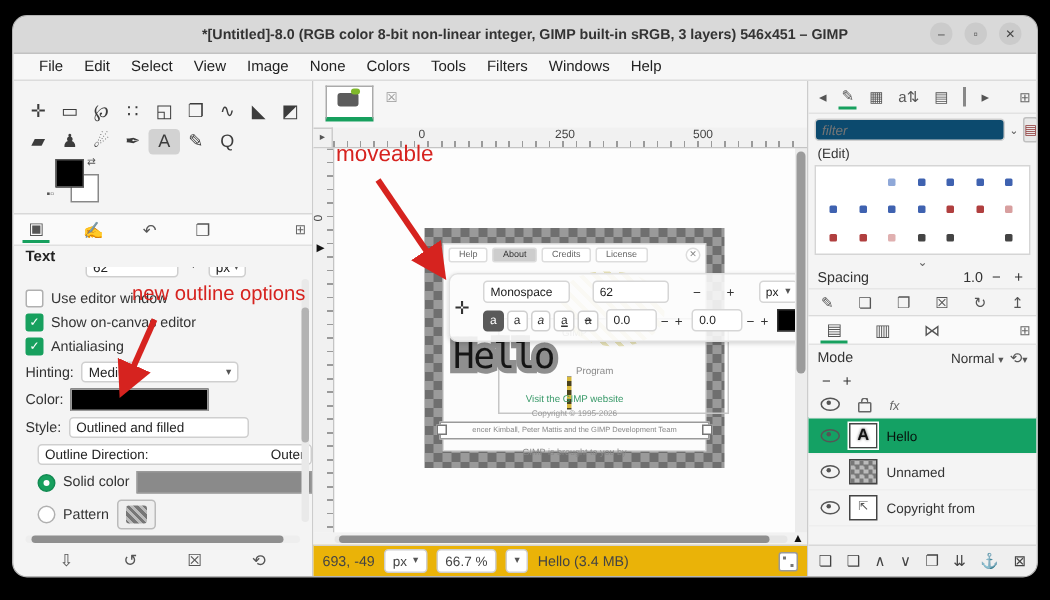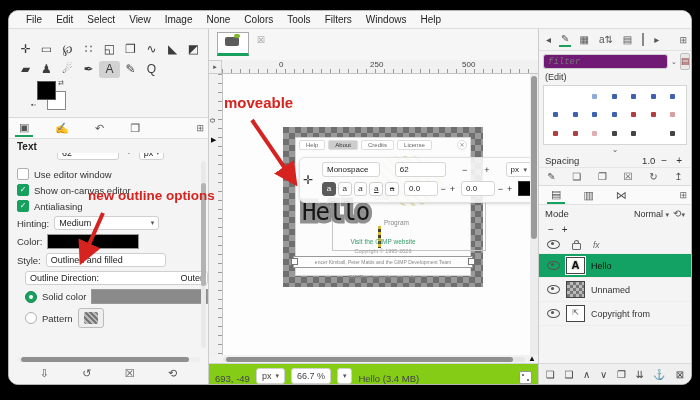--- a/index.html
+++ b/index.html
@@ -114,33 +114,33 @@
   .fmtbtn.un{text-decoration:underline;}
   .fmtbtn.st{text-decoration:line-through;}
   .tt-num{width:24px;margin-left:3px;}
   .tt-color{width:12px;height:13px;background:#000;border:1px solid #333;margin-left:3px;}
   .vscroll{width:8px;background:#ececec;position:relative;}
   .vscroll .thumb{position:absolute;left:1px;right:1px;top:2px;height:58%;background:#9b9b9b;border-radius:3px;}
   .hscrollrow{height:8px;display:flex;align-items:center;flex:0 0 auto;background:#f2f2f2;position:relative;}
   .hscroll{flex:1;height:5px;margin:0 3px 0 14px;background:#e6e6e6;border-radius:3px;position:relative;}
   .hscroll .thumb{position:absolute;left:1%;width:95%;top:0;bottom:0;background:#8f8f8f;border-radius:3px;}
   .navtri{font-size:8px;color:#111;margin-right:2px;line-height:8px;}
-  .statusbar{height:20px;border-top:1px solid #d3d3d3;background:#84cc16;display:flex;align-items:flex-end;padding:0 6px;gap:6px;font-size:9.5px;color:#444;flex:0 0 auto;}
+  .statusbar{height:20px;border-top:1px solid #d3d3d3;background:#eab308;display:flex;align-items:center;padding:0 6px;gap:6px;font-size:9.5px;color:#444;flex:0 0 auto;}
   .sb-box{background:#fff;border:1px solid #cfcfcf;border-radius:3px;padding:0 5px;height:14px;line-height:14px;display:inline-flex;align-items:center;gap:4px;font-size:9px;}
   .dice{margin-left:auto;width:11px;height:11px;border:1px solid #999;border-radius:2px;position:relative;background:#fff;}
   .dice::before{content:"";position:absolute;left:2px;top:2px;width:2px;height:2px;background:#777;}
   .dice::after{content:"";position:absolute;right:2px;bottom:2px;width:2px;height:2px;background:#777;}
   
   .rightcol{width:152px;display:flex;flex-direction:column;background:#f4f4f4;min-height:0;font-size:9.5px;color:#333;}
   .rtabs{height:21px;display:flex;align-items:center;gap:6px;padding:0 5px;border-bottom:1px solid #e2e2e2;position:relative;}
   .rtab{font-size:10px;color:#555;padding:1px 2px;}
   .rtab.active{border-bottom:2px solid #17a05e;}
   .pal-thumb{width:11px;height:10px;background:linear-gradient(135deg,#d98bc0 0 50%,#3b3b70 50%);border:1px solid #888;}
   .filterrow{display:flex;align-items:center;gap:3px;padding:2px 4px;}
-  .filterinput{flex:1;background:#701a75;border:1px solid #cfcfcf;border-radius:3px;height:13px;font-size:9px;font-style:italic;color:#999;padding:0 4px;font-family:Liberation Mono, monospace;}
+  .filterinput{flex:1;background:#0c4a6e;border:1px solid #cfcfcf;border-radius:3px;height:13px;font-size:9px;font-style:italic;color:#999;padding:0 4px;font-family:Liberation Sans, sans-serif;}
   .gridbtn{width:13px;height:15px;border:1px solid #c0c0c0;border-radius:2px;background:#e8e8e8;color:#8a3030;font-size:9px;line-height:14px;text-align:center;}
   .nonerow{padding:0 6px;font-size:9px;color:#333;height:12px;}
   .brushgrid{margin:1px 4px 0;background:#fff;border:1px solid #d5d5d5;height:56px;display:flex;flex-wrap:wrap;align-content:space-around;padding:1px 2px;}
   .bcell{width:19.5px;height:16px;display:flex;align-items:center;justify-content:center;}
   .bdot{width:5px;height:5px;border-radius:1px;}
   .chevrow{text-align:center;font-size:8px;color:#666;height:9px;line-height:9px;}
   .spacingrow{display:flex;align-items:center;padding:1px 6px;gap:3px;border-bottom:1px solid #e6e6e6;}
   .spacingrow .val{margin-left:auto;}
   .ractions{display:flex;align-items:center;justify-content:space-around;height:17px;border-bottom:1px solid #dadada;color:#555;font-size:10px;}
   .ldocktabs{height:18px;display:flex;align-items:center;gap:14px;padding:0 8px;background:#fafafa;border-bottom:1px solid #e2e2e2;position:relative;}
@@ -158,29 +158,37 @@
   .layerrow.sel{background:#14a164;color:#07130d;}
   .lthumb{width:17px;height:15px;background:#fff;border:1px solid #444;flex:0 0 auto;text-align:center;}
   .lthumb.hello{font-size:11px;font-weight:bold;line-height:14px;color:#111;text-shadow:0 0 2px #555;outline:1px solid #fff;}
   .lthumb.checker{background:conic-gradient(#bbb 25%,#777 0 50%,#bbb 0 75%,#777 0);background-size:6px 6px;}
   .lthumb.shot{font-size:8px;line-height:14px;color:#555;}
   .lname{font-size:9px;white-space:nowrap;overflow:hidden;}
   .rspacer{flex:1;border-top:1px solid #eee;}
   .rbottom{height:20px;background:#efefef;border-top:1px solid #d8d8d8;display:flex;align-items:center;justify-content:space-around;font-size:10px;color:#444;padding:0 2px;}
   
   .annot{position:absolute;inset:0;pointer-events:none;z-index:60;}
-  .ann-text{position:absolute;font-weight:bold;color:#d6231f;}
+  .ann-text{position:absolute;font-weight:normal;color:#d6231f;}
   .ann1{left:224px;top:94px;font-size:15px;}
   .ann2{left:88px;top:188px;font-size:13.5px;}
   .annsvg{position:absolute;inset:0;width:700px;height:400px;}
 </style>
 </head>
 <body>
 
 <div class="window">
+  <div class="titlebar">
+    <span class="title">*[Untitled]-8.0 (RGB color 8-bit non-linear integer, GIMP built-in sRGB, 3 layers) 546x451 – GIMP</span>
+    <span class="winbtns">
+      <span class="winbtn">–</span>
+      <span class="winbtn">▫</span>
+      <span class="winbtn">✕</span>
+    </span>
+  </div>
 
   <div class="menubar">
     <span>File</span>
     <span>Edit</span>
     <span>Select</span>
     <span>View</span>
     <span>Image</span>
     <span>None</span>
     <span>Colors</span>
     <span>Tools</span>

